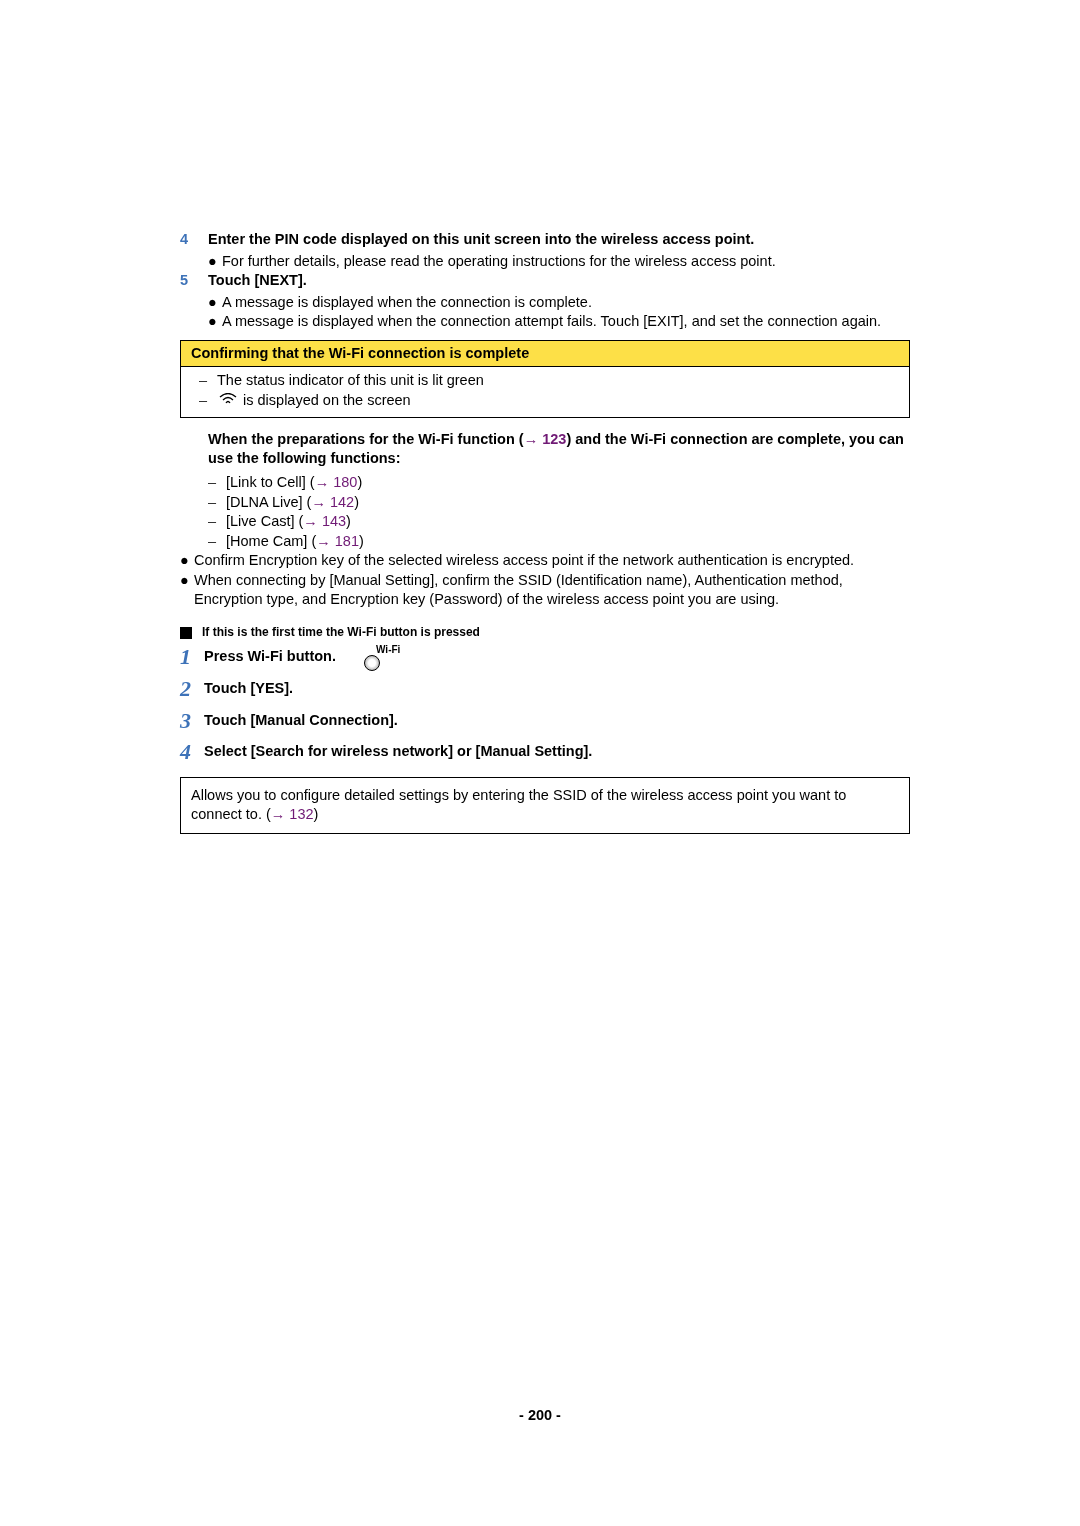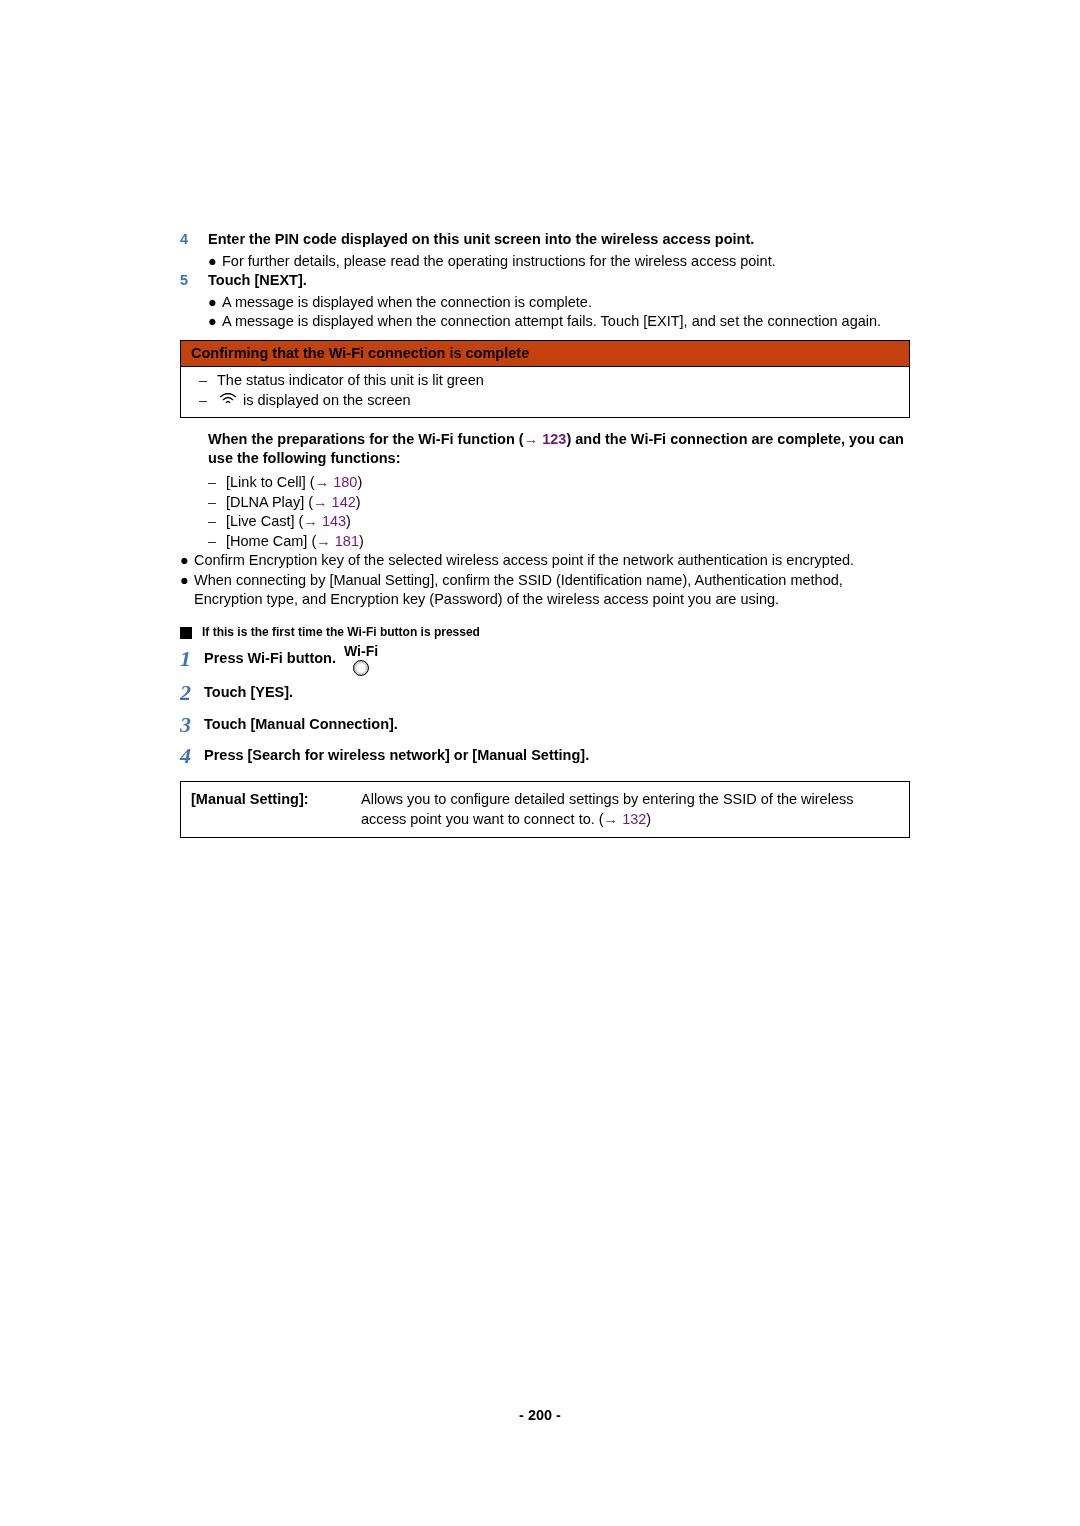--- a/index.html
+++ b/index.html
@@ -43,21 +43,21 @@
     width: 18px;
     flex: none;
     color: #333;
   }
   .box {
     border: 1px solid #000;
     margin: 8px 0 12px 0;
     padding: 0;
   }
   .box-head {
-    background: #c2410c;
+    background: #fde047;
     font-weight: bold;
     padding: 3px 10px;
     border-bottom: 1px solid #000;
   }
   .box-body {
     padding: 4px 10px 6px 18px;
   }
   .bold { font-weight: bold; }
   .link { color: #701a75; }
   .arrow { font-family: Arial, sans-serif; }
@@ -98,21 +98,21 @@
   .big-step-text {
     font-weight:bold;
   }
   .wifi-btn {
     display:inline-flex;
     flex-direction:column;
     align-items:center;
     margin-left:4px;
     vertical-align: middle;
   }
-  .wifi-btn .lbl { font-size:14px; }
+  .wifi-btn .lbl { font-size:10px;margin-left:32px; }
   .circle-ic {
     width:14px;height:14px;border:1.5px solid #000;border-radius:50%;
     background: radial-gradient(circle at center, #fff 35%, #bbb 70%);
     margin-top:-1px;
   }
   .options-box {
     border:1px solid #000;
     margin-top:10px;
     padding: 8px 10px;
   }
@@ -184,21 +184,21 @@
 
   <div style="margin:4px 0 4px 28px">
     <span class="bold">When the preparations for the Wi-Fi function (</span><span class="link bold"><span class="arrow">→</span> <span>123</span></span><span class="bold">) and the Wi-Fi connection are complete, you can use the following functions:</span>
   </div>
   <div class="dash-row">
     <div class="dash-mark">–</div>
     <div><span>[Link to Cell] (</span><span class="link"><span class="arrow">→</span> <span>180</span></span><span>)</span></div>
   </div>
   <div class="dash-row">
     <div class="dash-mark">–</div>
-    <div><span>[DLNA Play] (</span><span class="link"><span class="arrow">→</span> <span>142</span></span><span>)</span></div>
+    <div><span>[DLNA Live] (</span><span class="link"><span class="arrow">→</span> <span>142</span></span><span>)</span></div>
   </div>
   <div class="dash-row">
     <div class="dash-mark">–</div>
     <div><span>[Live Cast] (</span><span class="link"><span class="arrow">→</span> <span>143</span></span><span>)</span></div>
   </div>
   <div class="dash-row">
     <div class="dash-mark">–</div>
     <div><span>[Home Cam] (</span><span class="link"><span class="arrow">→</span> <span>181</span></span><span>)</span></div>
   </div>
 
@@ -230,26 +230,25 @@
   <div class="big-step-row">
     <div class="big-num">2</div>
     <div class="big-step-text">Touch [YES].</div>
   </div>
   <div class="big-step-row">
     <div class="big-num">3</div>
     <div class="big-step-text">Touch [Manual Connection].</div>
   </div>
   <div class="big-step-row">
     <div class="big-num">4</div>
-    <div class="big-step-text">Press [Search for wireless network] or [Manual Setting].</div>
+    <div class="big-step-text">Select [Search for wireless network] or [Manual Setting].</div>
   </div>
 
   <div class="options-box">
     <div class="opt-row" style="margin-bottom:0">
-      <div class="opt-label">[Manual Setting]:</div>
       <div class="opt-desc">
         <span>Allows you to configure detailed settings by entering the SSID of the wireless access point you want to connect to. (</span><span class="link"><span class="arrow">→</span> <span>132</span></span><span>)</span>
       </div>
     </div>
   </div>
 
   <div class="page-num">- 200 -</div>
 </div>
 
 </body></html>

